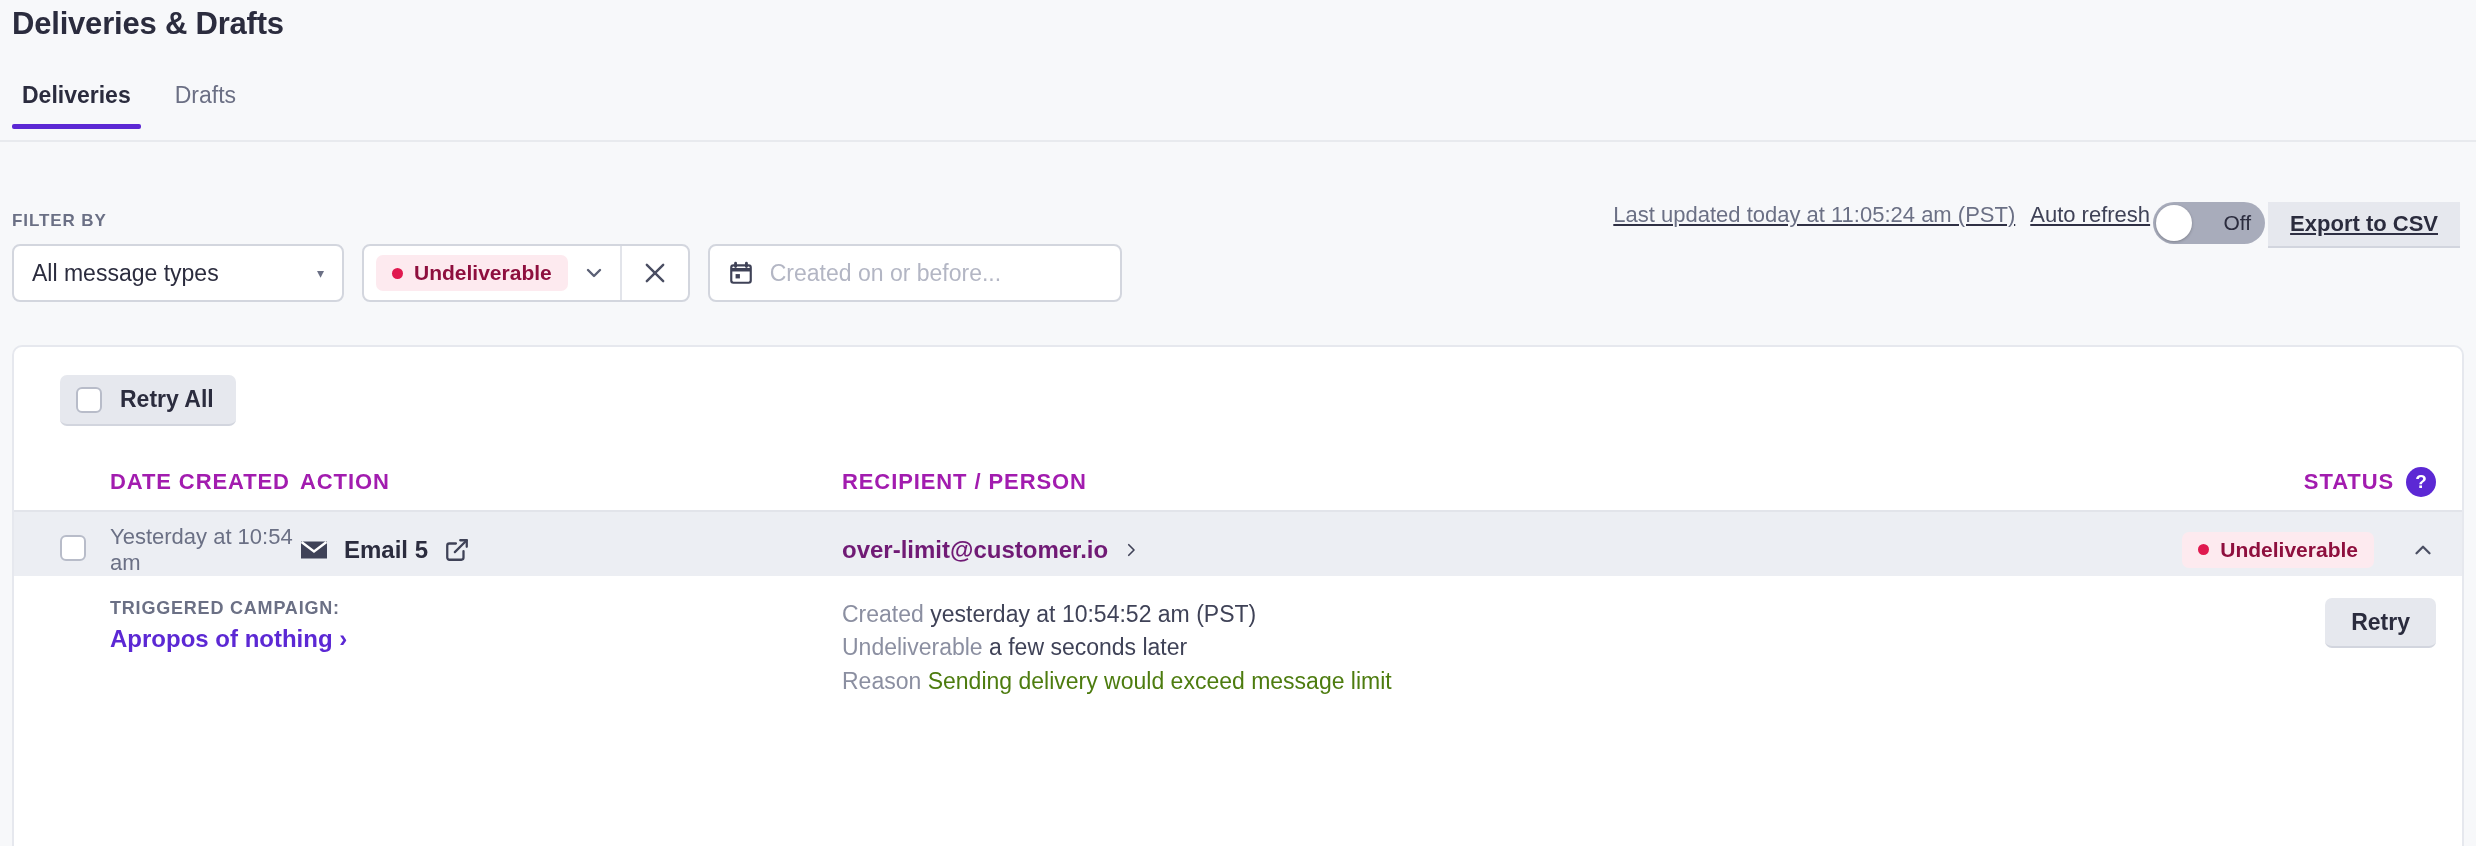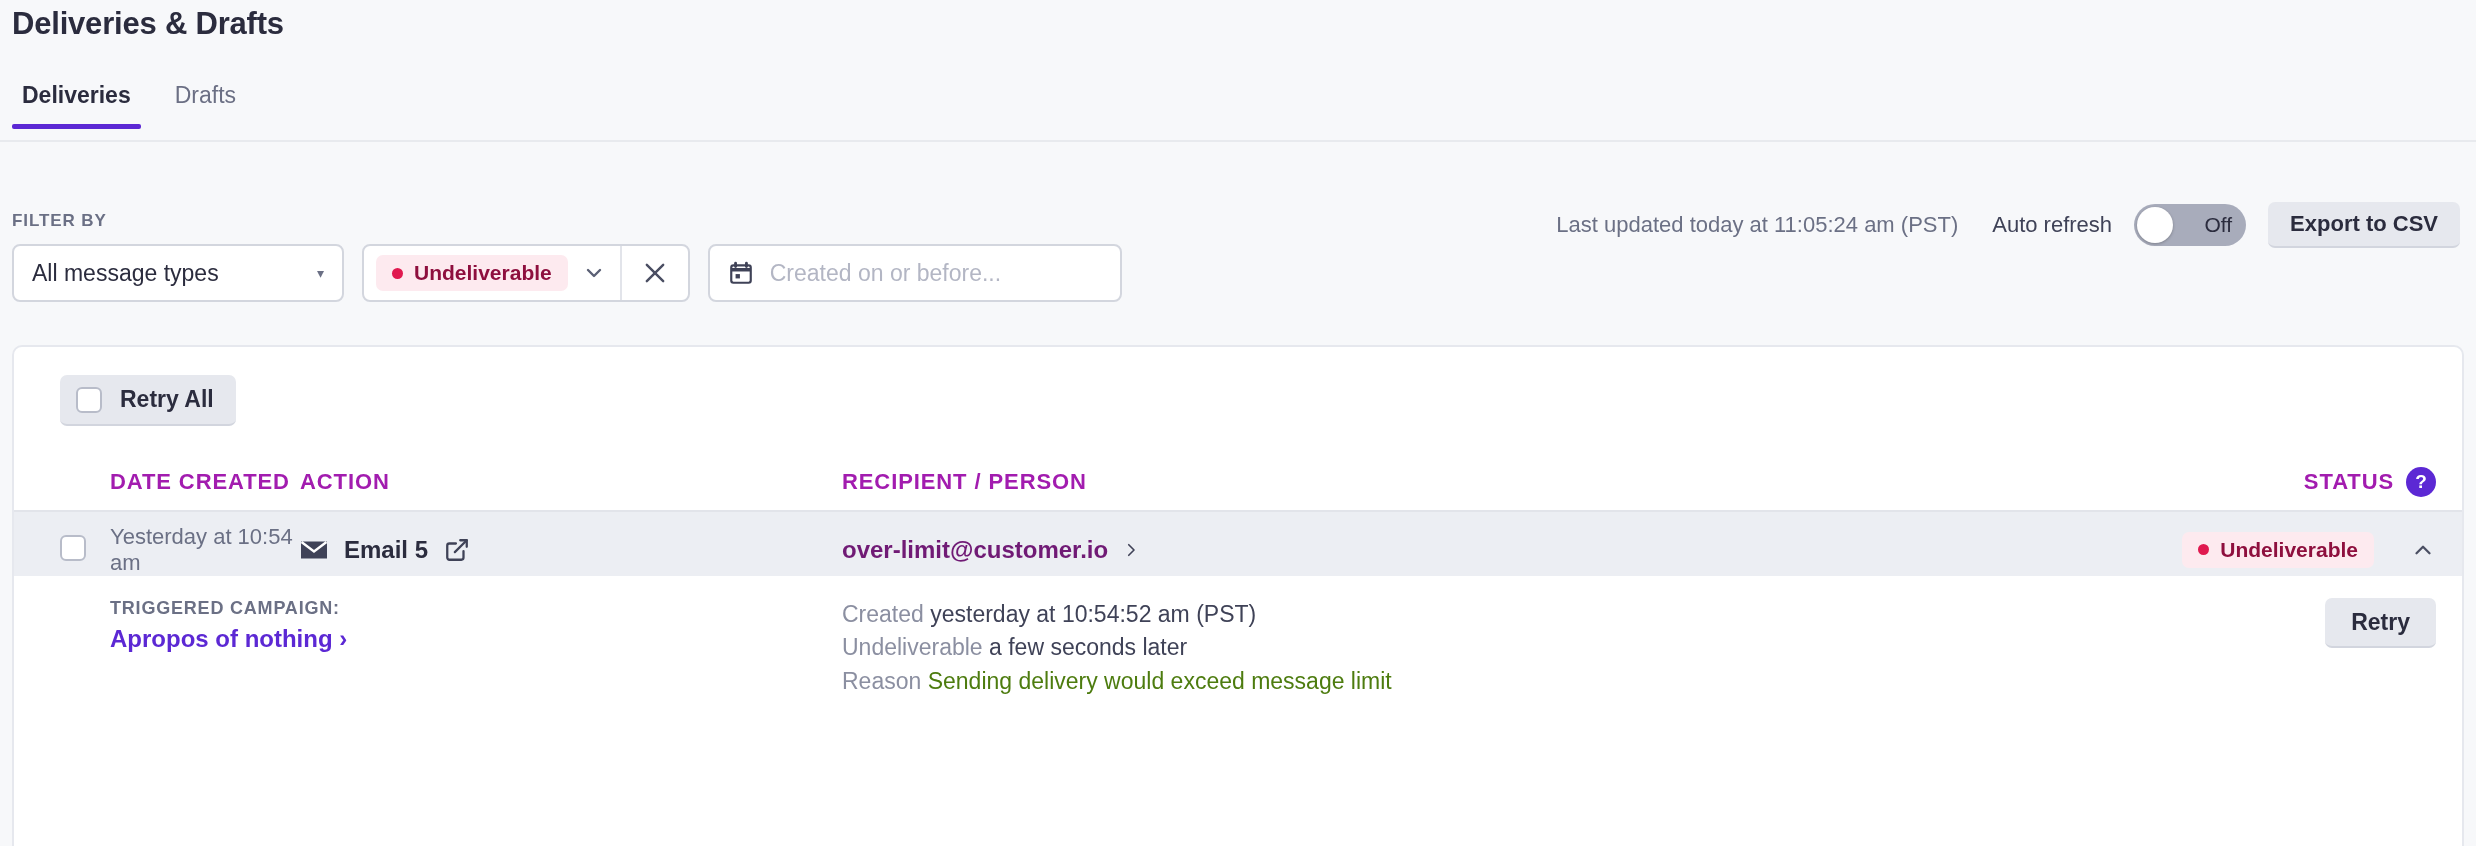--- a/index.html
+++ b/index.html
@@ -80,39 +80,39 @@
   .date-input {
     width: 414px; height: 58px; background:#fff;
     border: 2px solid #d3d6de; border-radius: 8px;
     display:flex; align-items:center; gap: 16px; padding: 0 18px;
   }
   .date-input .ph { font-size: 23px; color:#b3b6c4; }
 
   
   .right-cluster {
     position:absolute; right: 16px; top: 58px;
-    display:flex; align-items:center; gap: 22px;
+    display:flex; gap: 3px; text-decoration: underline;
   }
   .last-updated { font-size: 22px; color:#6b7085; }
   .auto-refresh-label { font-size: 22px; color:#3f4257; margin-left: 12px; }
   .toggle {
     width: 112px; height: 42px; border-radius: 21px; background:#a8acbb;
     position:relative; display:flex; align-items:center; cursor:pointer;
   }
   .toggle .knob {
     position:absolute; left: 3px; top: 3px; width: 36px; height: 36px;
     border-radius:50%; background:#fff; box-shadow: 0 1px 3px rgba(0,0,0,.25);
   }
   .toggle .tg-text {
     position:absolute; right: 14px; font-size: 21px; color:#2b2c3e;
   }
   .btn-grey {
     height: 46px; padding: 0 22px; background:#e6e8ee; border: none;
     border-bottom: 2px solid #d2d5de;
-    border-radius: 7px; font-size: 22px; font-weight: 700; color:#2b2c3e;
+    border-radius: 0; font-size: 22px; font-weight: 700; color:#2b2c3e;
     cursor:pointer; font-family:"Liberation Sans", sans-serif;
     display:flex; align-items:center;
   }
 
   
   .card {
     position:absolute; left: 12px; top: 345px; width: 2452px; height: 520px;
     background:#fff; border: 2px solid #e6e8ee; border-radius: 10px;
     overflow:hidden;
   }

